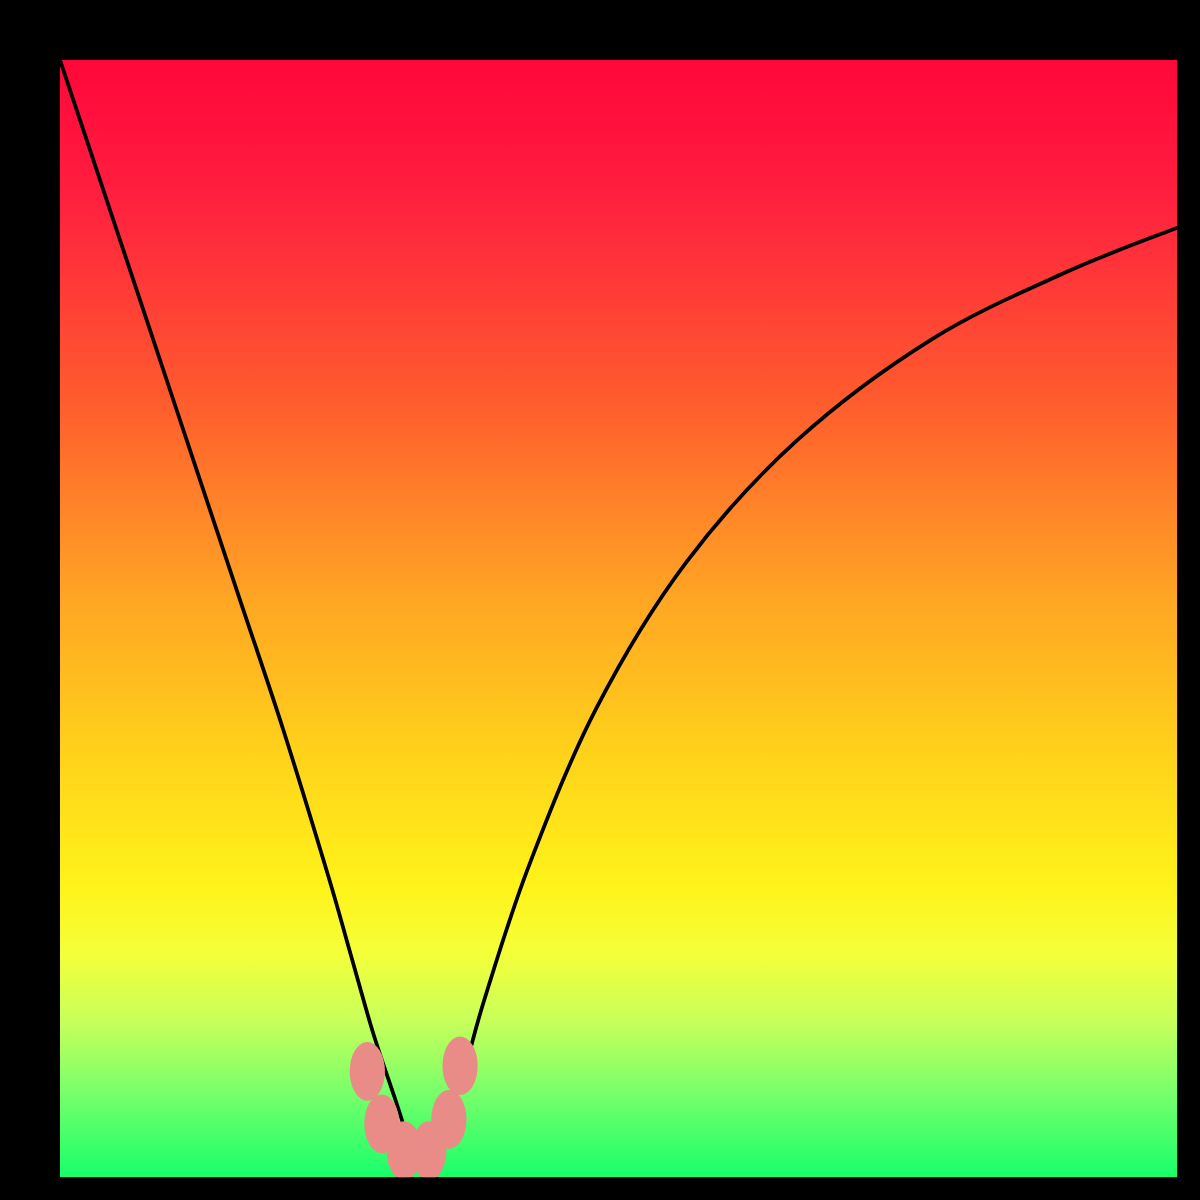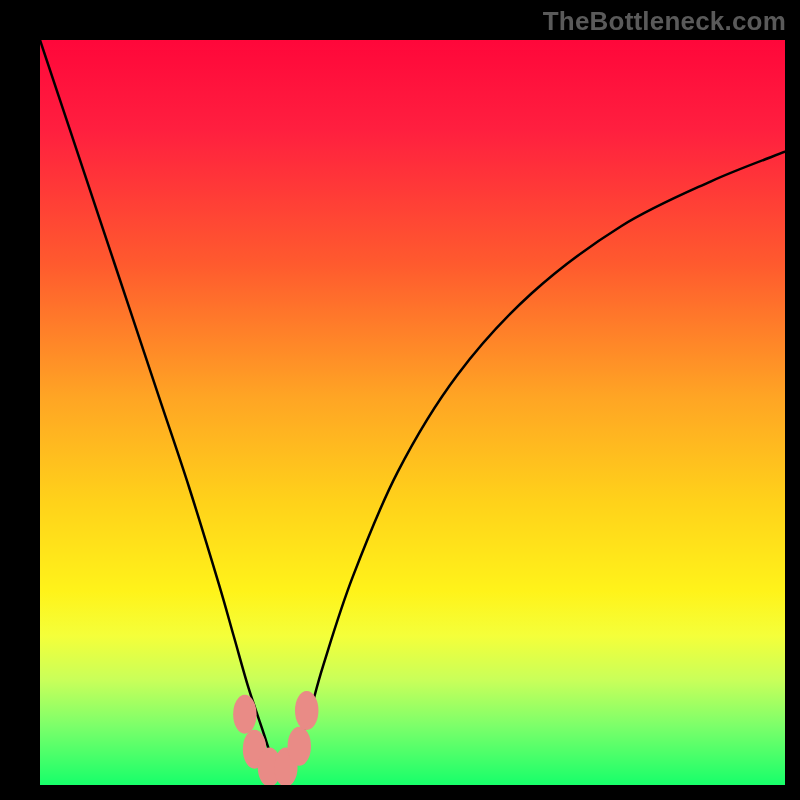--- a/index.html
+++ b/index.html
@@ -72,14 +72,13 @@
       <g id="markers">
           <ellipse cx="27.5" cy="90.5" rx="1.5750000000000002" ry="2.625" fill="#e98b86"></ellipse>
           <ellipse cx="28.8" cy="95.2" rx="1.5750000000000002" ry="2.625" fill="#e98b86"></ellipse>
           <ellipse cx="30.8" cy="97.6" rx="1.5750000000000002" ry="2.625" fill="#e98b86"></ellipse>
           <ellipse cx="33" cy="97.6" rx="1.5750000000000002" ry="2.625" fill="#e98b86"></ellipse>
           <ellipse cx="34.8" cy="94.8" rx="1.5750000000000002" ry="2.625" fill="#e98b86"></ellipse>
           <ellipse cx="35.8" cy="90" rx="1.5750000000000002" ry="2.625" fill="#e98b86"></ellipse>
         </g>
     </svg>
   </div>
-  <div class="watermark">TheBottleneck.com</div>
 </div>
 
 </body></html>

